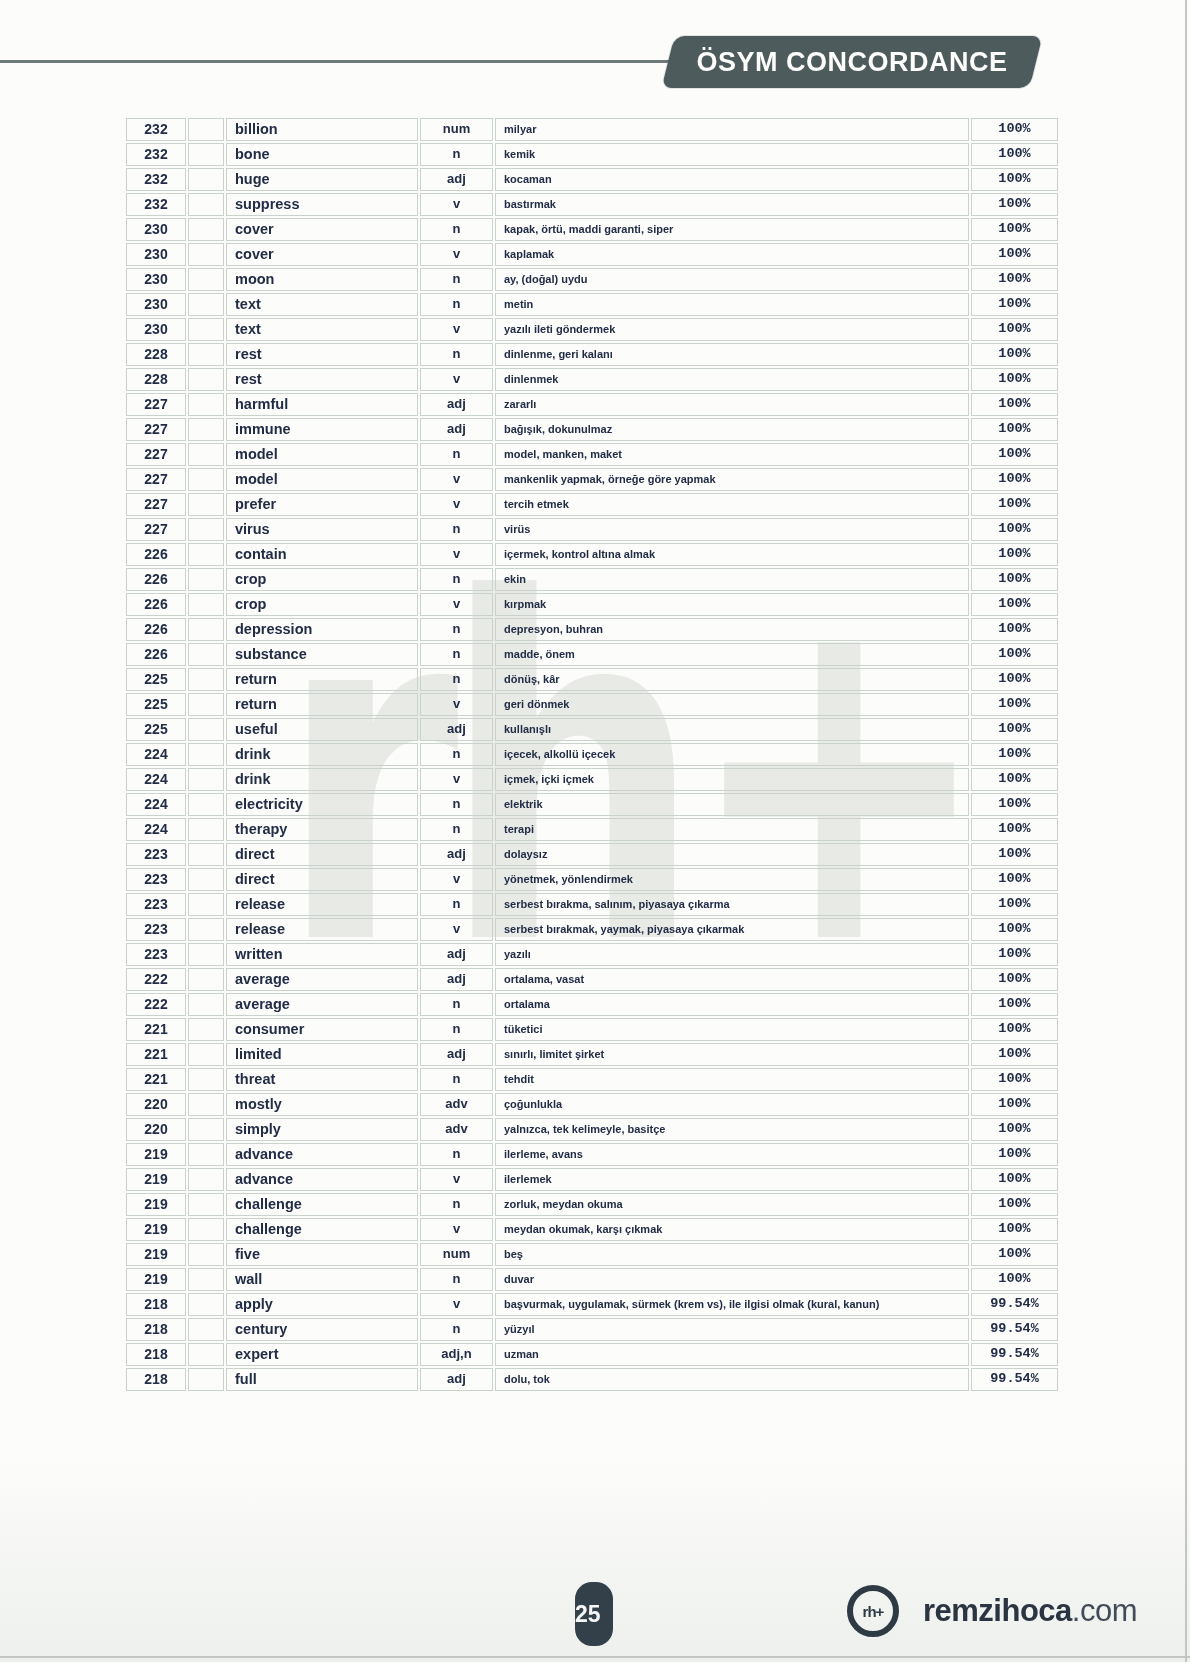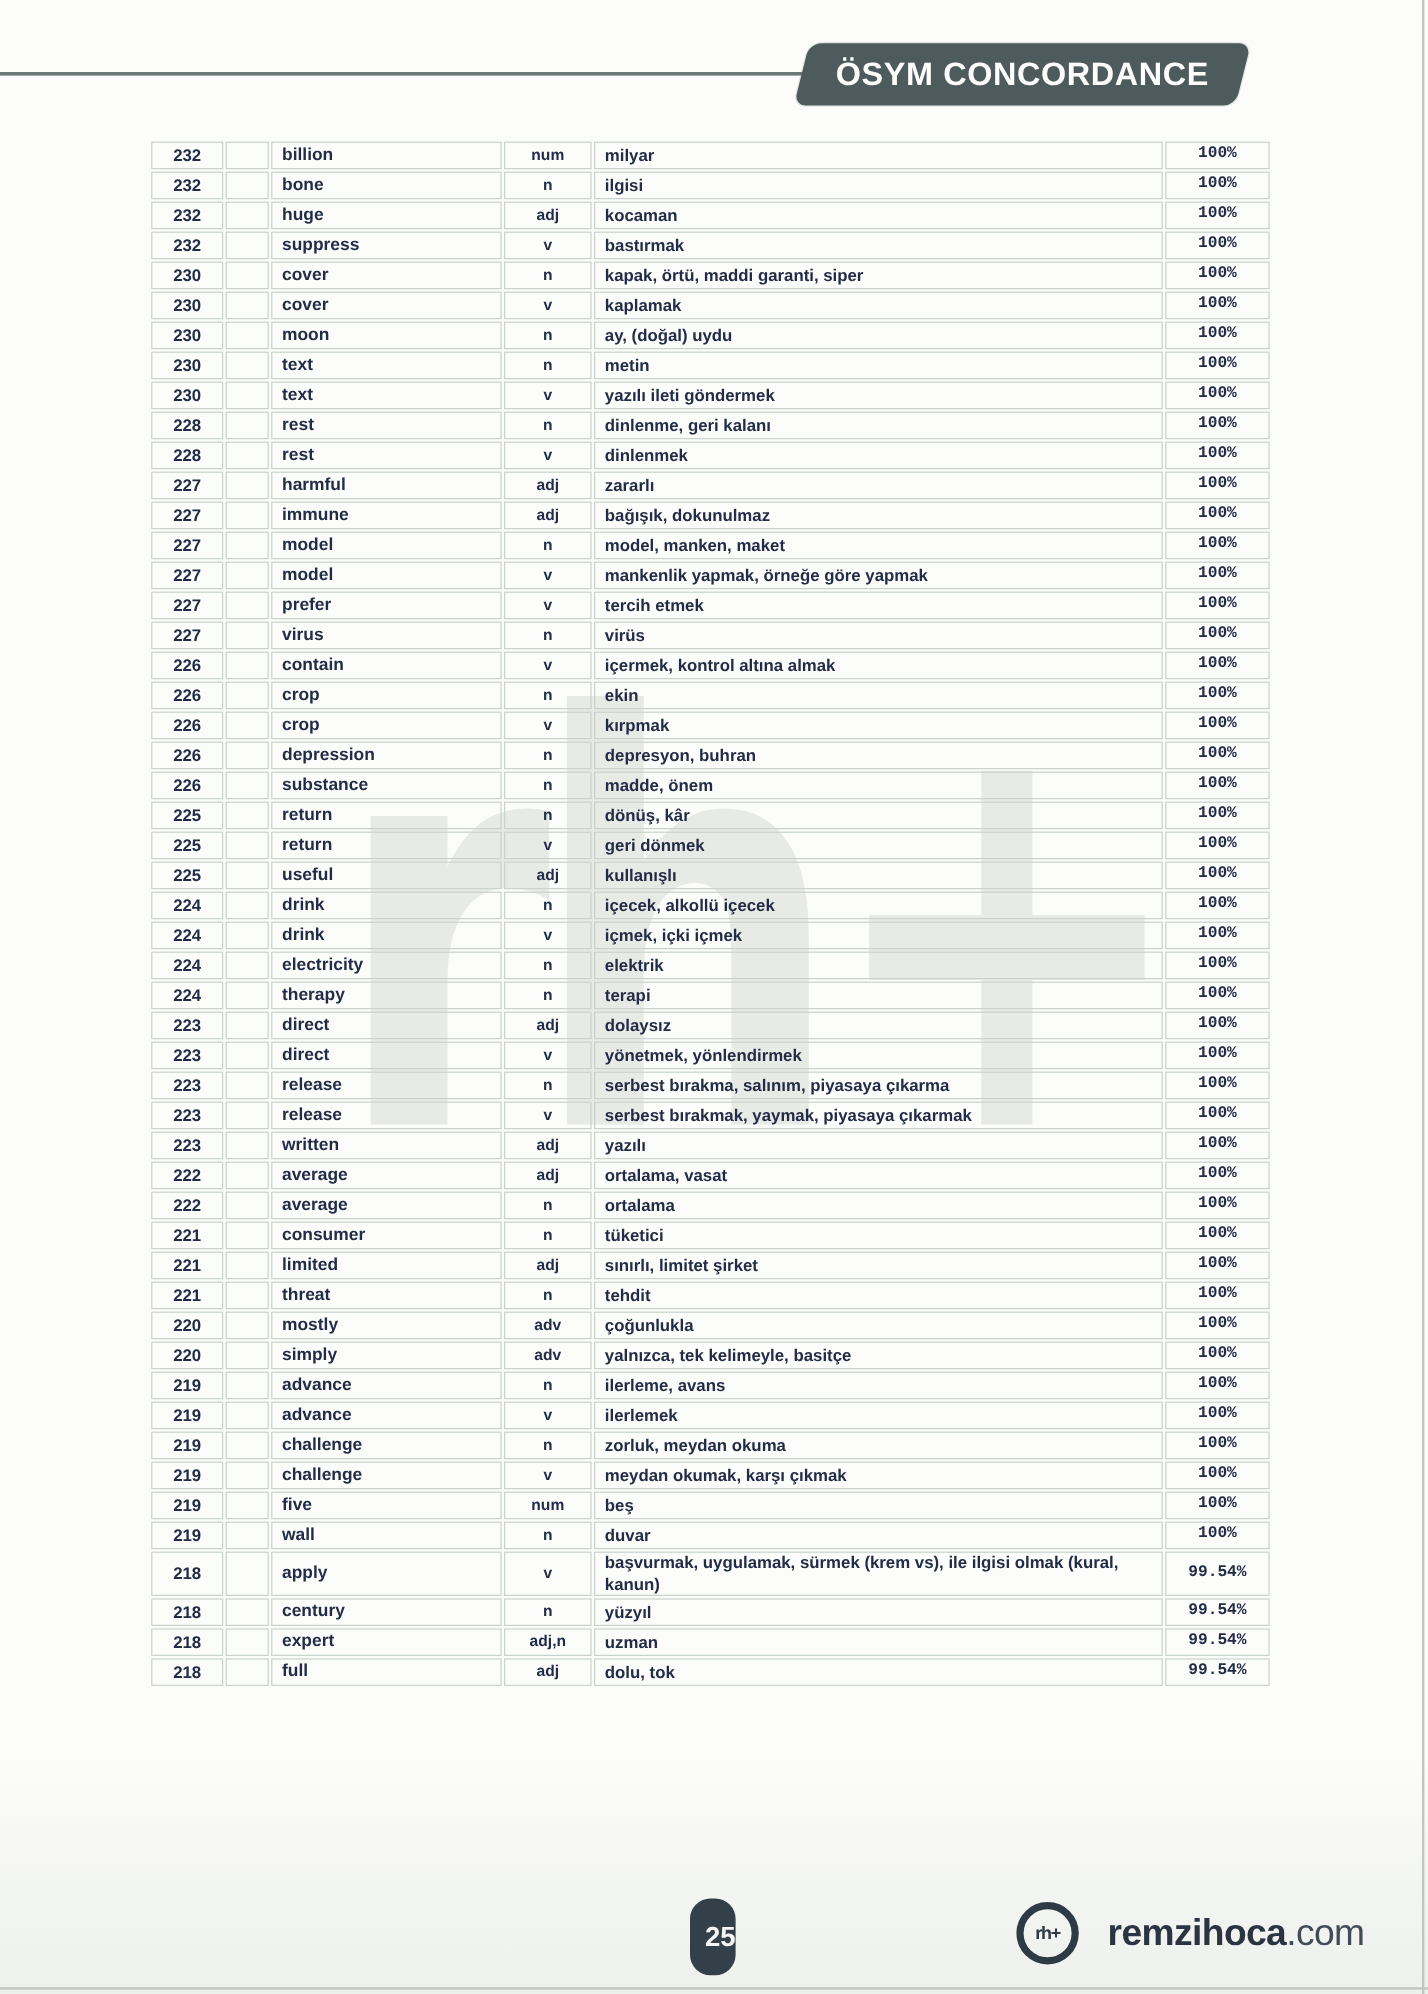--- a/index.html
+++ b/index.html
@@ -41,28 +41,28 @@
   }
   .concordance td{
     border:1px solid #c9d2cc;background:transparent;height:21px;
     padding:0 8px;color:#222c46;font-weight:bold;line-height:1.25;
     overflow:hidden;
   }
   td.c-freq{text-align:center;font-size:14px;padding:0 2px;}
   td.c-gap{padding:0;}
   td.c-word{font-size:14.5px;}
   td.c-pos{text-align:center;font-size:13px;padding:0 2px;}
-  td.c-meaning{font-size:14px;}
+  td.c-meaning{font-size:11px;}
   td.c-pct{text-align:center;font-size:13.5px;padding:0 2px;font-family:Liberation Mono, monospace;}
 
   
   .page-badge{
     position:absolute;left:575px;top:1582px;width:38px;height:64px;
     background:#333f49;border-radius:17px;z-index:2;
-    display:flex;align-items:center;justify-content:flex-end;
+    display:flex;align-items:center;justify-content:flex-start;
   }
   .page-badge .num{color:#f4f6f7;font-weight:bold;font-size:23px;}
   .brand{position:absolute;left:847px;top:1584px;height:54px;display:flex;align-items:center;z-index:2;}
   .brand .ring{
     width:40px;height:40px;border:6px solid #2e3b45;border-radius:50%;
     display:flex;align-items:center;justify-content:center;background:transparent;
   }
   .brand .ring span{font-size:15px;font-weight:bold;color:#2e3b45;letter-spacing:-1px;}
   .brand .text{margin-left:24px;font-size:31px;letter-spacing:-.5px;white-space:nowrap;}
   .brand .text .name{font-weight:bold;color:#2b3541;}
@@ -95,21 +95,21 @@
     <td class="c-pos">num</td>
     <td class="c-meaning">milyar</td>
     <td class="c-pct">100%</td>
   </tr>
 
   <tr>
     <td class="c-freq">232</td>
     <td class="c-gap"></td>
     <td class="c-word">bone</td>
     <td class="c-pos">n</td>
-    <td class="c-meaning">ilgisi</td>
+    <td class="c-meaning">kemik</td>
     <td class="c-pct">100%</td>
   </tr>
 
   <tr>
     <td class="c-freq">232</td>
     <td class="c-gap"></td>
     <td class="c-word">huge</td>
     <td class="c-pos">adj</td>
     <td class="c-meaning">kocaman</td>
     <td class="c-pct">100%</td>

